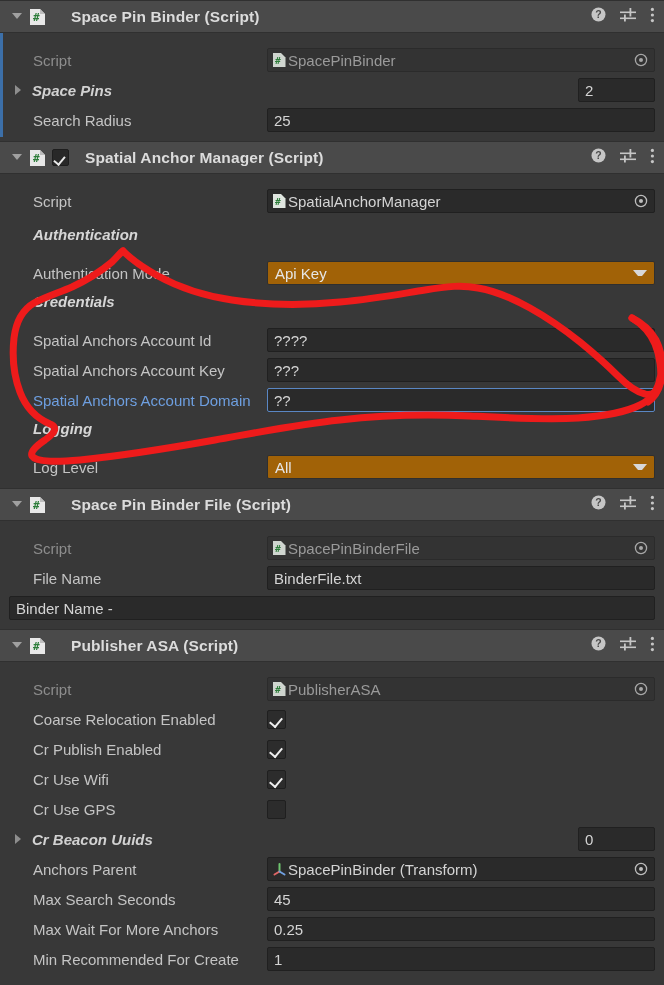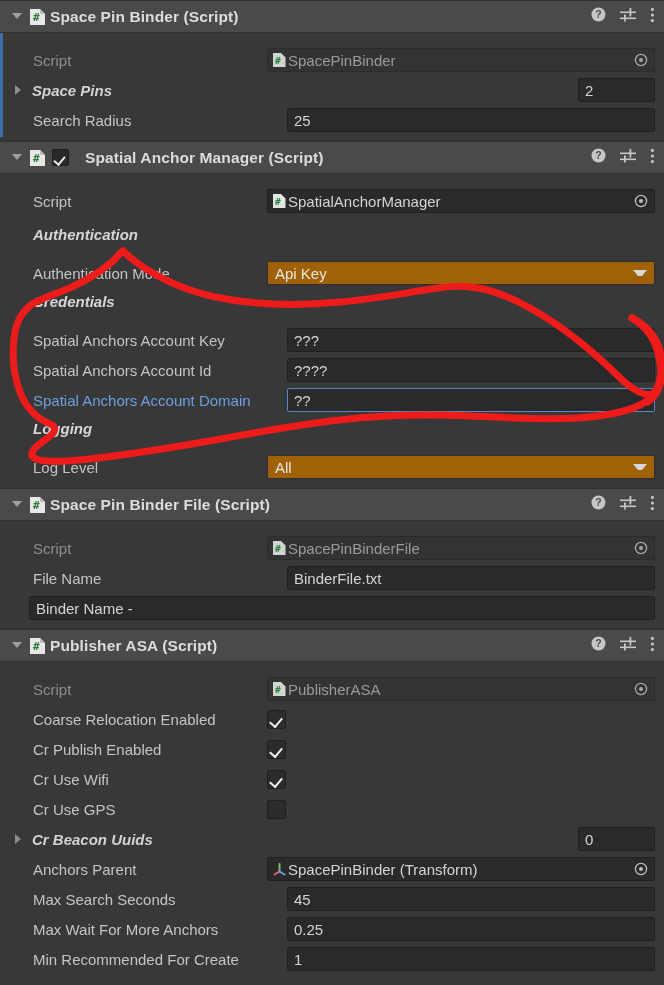--- a/index.html
+++ b/index.html
@@ -90,21 +90,21 @@
     width: 5px; height: 9px;
     border-right: 2.4px solid #e9e9e9;
     border-bottom: 2.4px solid #e9e9e9;
     transform: rotate(40deg);
   }
 
   .comp-title {
     font-size: 15.5px;
     font-weight: bold;
     color: #dcdcdc;
-    margin-left: 4px;
+    margin-left: 25px;
     white-space: nowrap;
     letter-spacing: .1px;
   }
   .comp-title.nogap { margin-left: 16px; }
 
   .header-icons {
     position: absolute;
     right: 9px; top: 0; bottom: 0;
     display: flex;
     align-items: center;
@@ -150,21 +150,20 @@
     border: 1px solid #202020;
     border-radius: 2px;
     display: flex;
     align-items: center;
     padding: 0 6px;
     font-size: 15px;
     color: #d4d4d4;
     min-width: 0;
     overflow: hidden;
     white-space: nowrap;
-    margin-left: 20px;
   }
   .field.focused { border: 1px solid #5a87c4; }
 
   .objfield {
     flex: 1 1 auto;
     height: 24px;
     background: #2a2a2a;
     border: 1px solid #202020;
     border-radius: 2px;
     display: flex;
@@ -411,30 +410,30 @@
         </div>
       </div>
 
       <div class="spacer-sm"></div>
 
       <div class="section-head">
         <div class="header-lbl">Credentials</div>
       </div>
 
       <div class="row">
+        <div class="lbl">Spatial Anchors Account Id</div>
+        <div class="field">
+            <span>????</span>
+          </div>
+      </div>
+
+      <div class="row">
         <div class="lbl">Spatial Anchors Account Key</div>
         <div class="field">
             <span>???</span>
-          </div>
-      </div>
-
-      <div class="row">
-        <div class="lbl">Spatial Anchors Account Id</div>
-        <div class="field">
-            <span>????</span>
           </div>
       </div>
 
       <div class="row">
         <div class="lbl link">Spatial Anchors Account Domain</div>
         <div class="field focused">
             <span>??</span>
           </div>
       </div>
 

